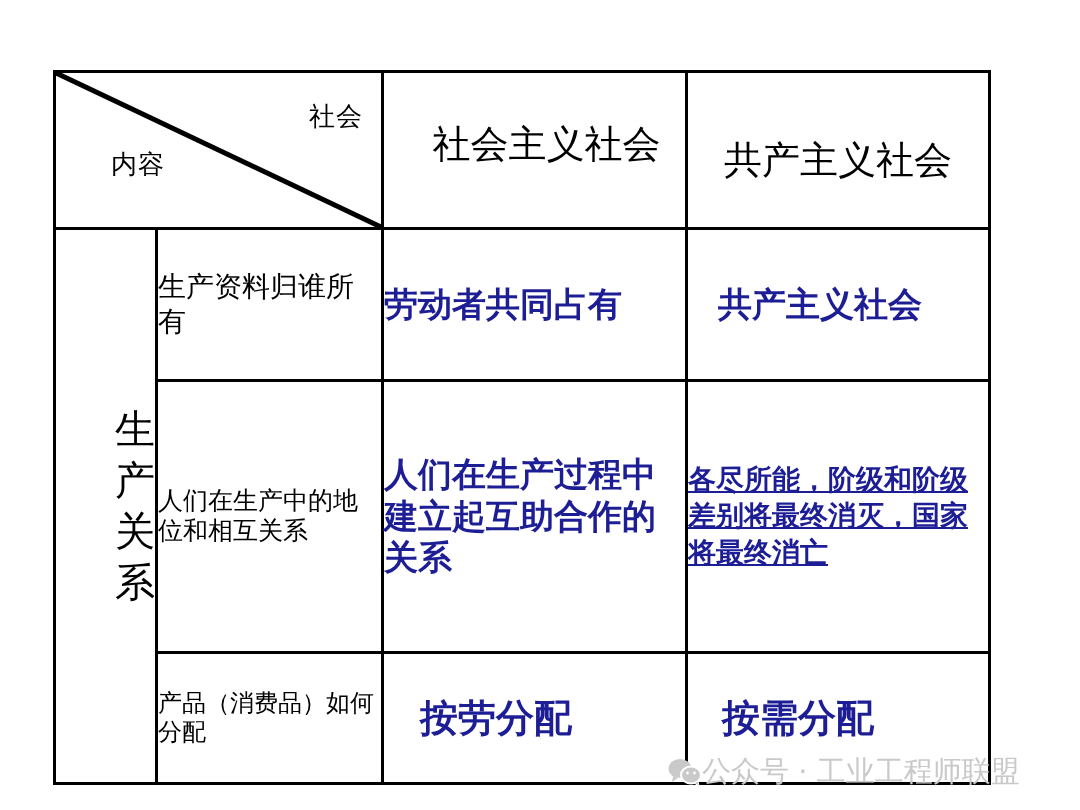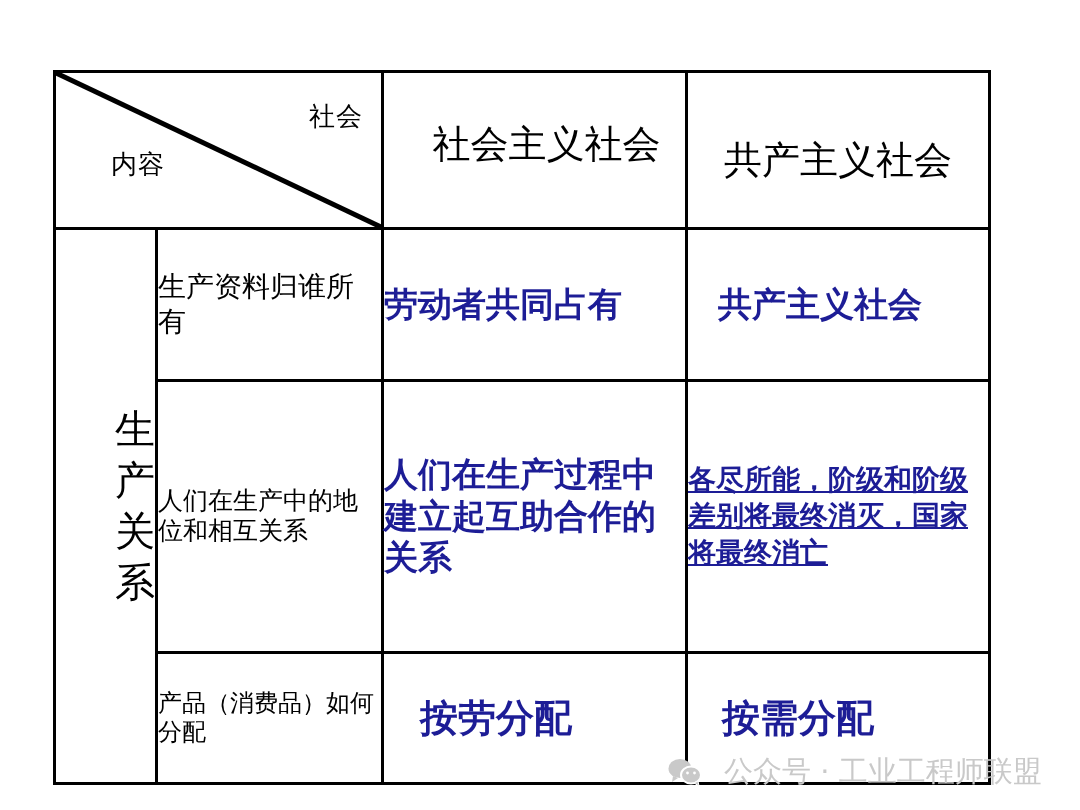--- a/index.html
+++ b/index.html
@@ -126,21 +126,21 @@
   .val.r3c1 { font-size: 38px; padding-left: 36px; }
   .val.r3c2 { font-size: 38px; padding-left: 34px; }
 
   
   .watermark {
     position: absolute;
     left: 668px;
     top: 752px;
     display: flex;
     align-items: center;
-    gap: 22px;
+    gap: 0;
     color: #c9c9c9;
     font-size: 29px;
     font-family: "DejaVu Sans", "Liberation Sans", sans-serif;
     white-space: nowrap;
     pointer-events: none;
   }
   .wm-icon { width: 34px; height: 30px; display: block; }
 </style>
 </head>
 <body>

